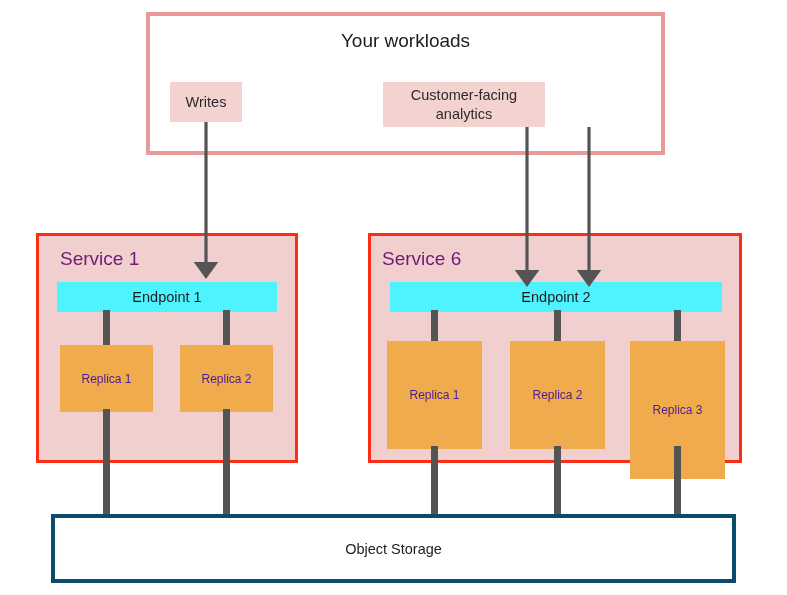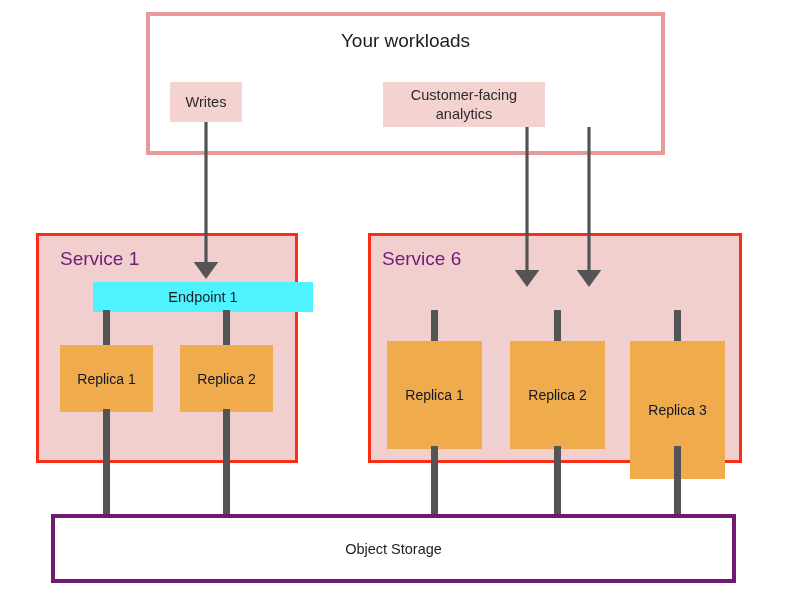--- a/index.html
+++ b/index.html
@@ -71,48 +71,47 @@
 
   
   .endpoint {
     background: #4ef3ff;
     color: #1d1d1d;
     font-size: 14.5px;
     display: flex;
     align-items: center;
     justify-content: center;
     font-family: "Liberation Sans", sans-serif;
-    margin-left: 36px;
   }
   .endpoint-1 { left: 57px;  top: 282px; width: 220px; height: 30px; }
   .endpoint-2 { left: 390px; top: 282px; width: 332px; height: 30px; }
 
   
   .replica {
     background: #f0ab4c;
-    color: #0f172a;
-    font-size: 14px;
+    color: #4c1d95;
+    font-size: 12px;
     display: flex;
     align-items: center;
     justify-content: center;
     font-family: "Liberation Sans", sans-serif;
   }
   .rep-s1-1 { left: 60px;  top: 345px; width: 93px; height: 67px; }
   .rep-s1-2 { left: 180px; top: 345px; width: 93px; height: 67px; }
   .rep-s2-1 { left: 387px; top: 341px; width: 95px; height: 108px; }
   .rep-s2-2 { left: 510px; top: 341px; width: 95px; height: 108px; }
   .rep-s2-3 { left: 630px; top: 341px; width: 95px; height: 138px; }
 
   
   .storage-box {
     left: 51px;
     top: 514px;
     width: 685px;
     height: 69px;
-    border: 4px solid #701a75;
+    border: 4px solid #0c4a6e;
     background: #ffffff;
     display: flex;
     align-items: center;
     justify-content: center;
     font-size: 14.5px;
     color: #1d1d1d;
     font-family: "Liberation Sans", sans-serif;
   }
 
   
@@ -155,20 +154,21 @@
   <div class="abs endpoint endpoint-1">Endpoint 1</div>
   <div class="abs bar stub-s1-1"></div>
   <div class="abs bar stub-s1-2"></div>
   <div class="abs replica rep-s1-1">Replica 1</div>
   <div class="abs replica rep-s1-2">Replica 2</div>
   <div class="abs bar down-s1-1"></div>
   <div class="abs bar down-s1-2"></div>
 
   <div class="abs service-box service-2"></div>
   <div class="abs service-title st-2">Service 6</div>
+  <div class="abs endpoint endpoint-2">Endpoint 2</div>
   <div class="abs bar stub-s2-1"></div>
   <div class="abs bar stub-s2-2"></div>
   <div class="abs bar stub-s2-3"></div>
   <div class="abs replica rep-s2-1">Replica 1</div>
   <div class="abs replica rep-s2-2">Replica 2</div>
   <div class="abs replica rep-s2-3">Replica 3</div>
   <div class="abs bar down-s2-1"></div>
   <div class="abs bar down-s2-2"></div>
   <div class="abs bar down-s2-3"></div>
 

